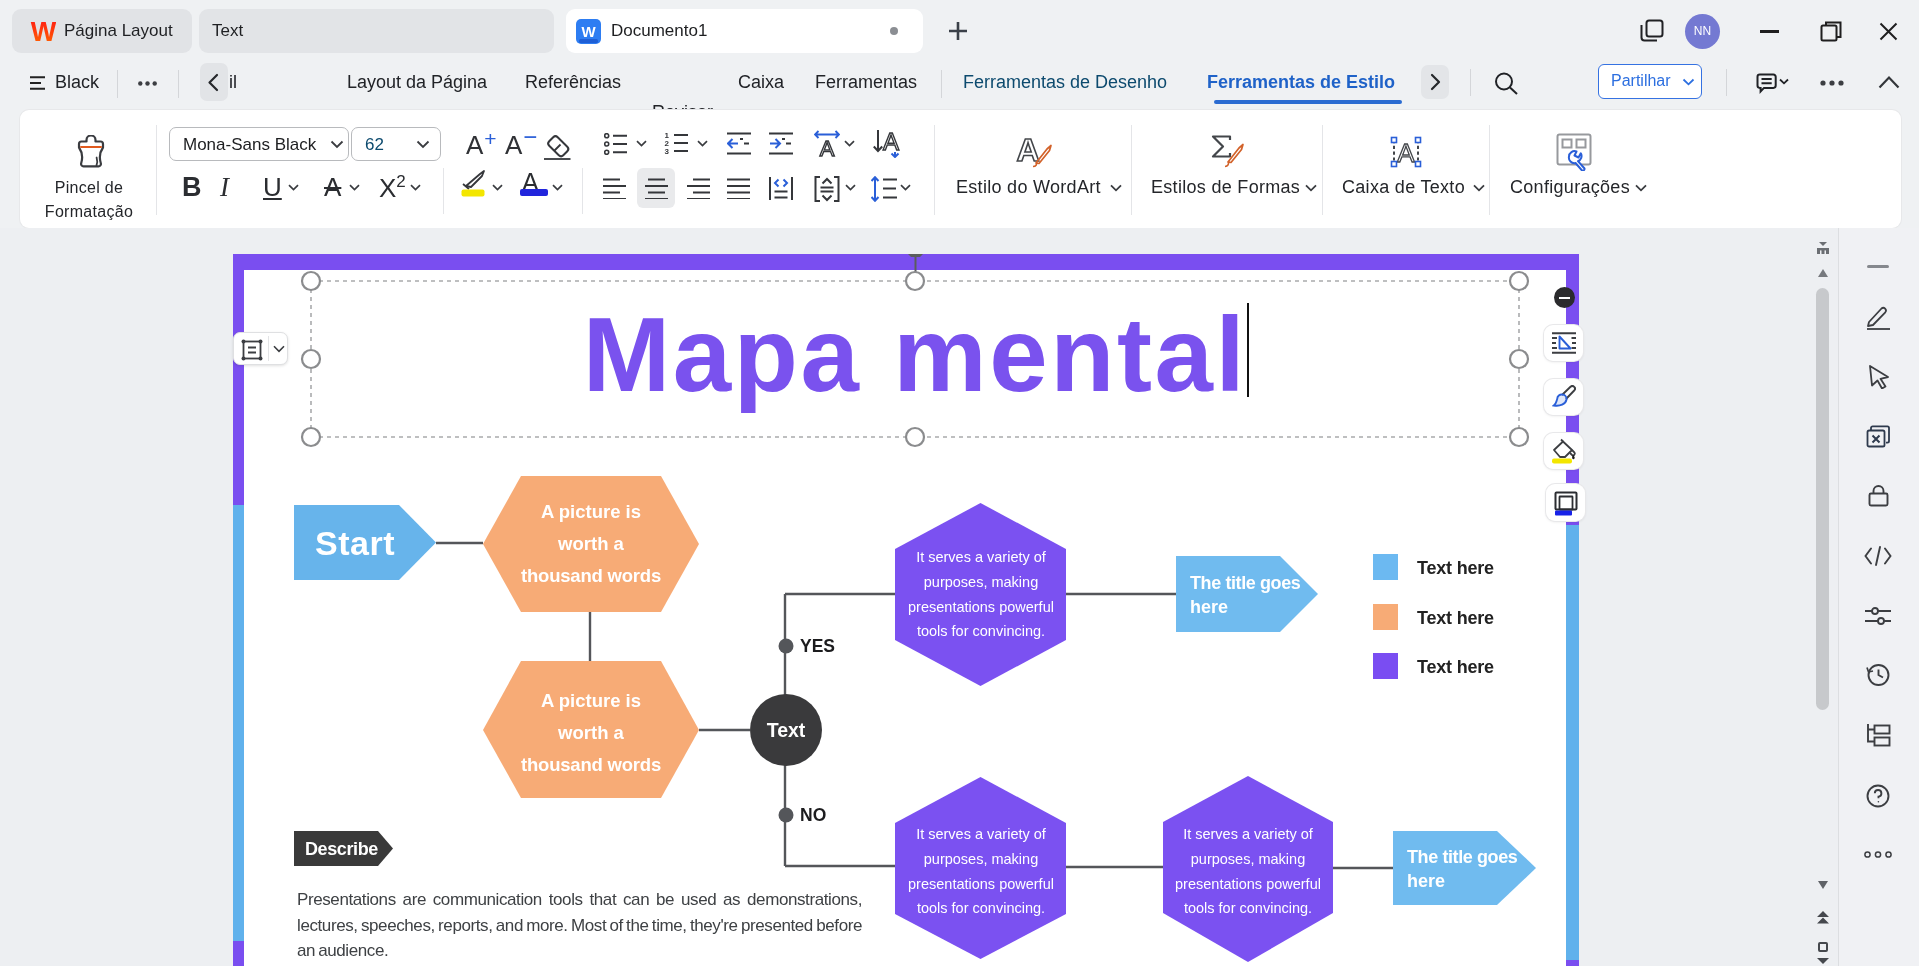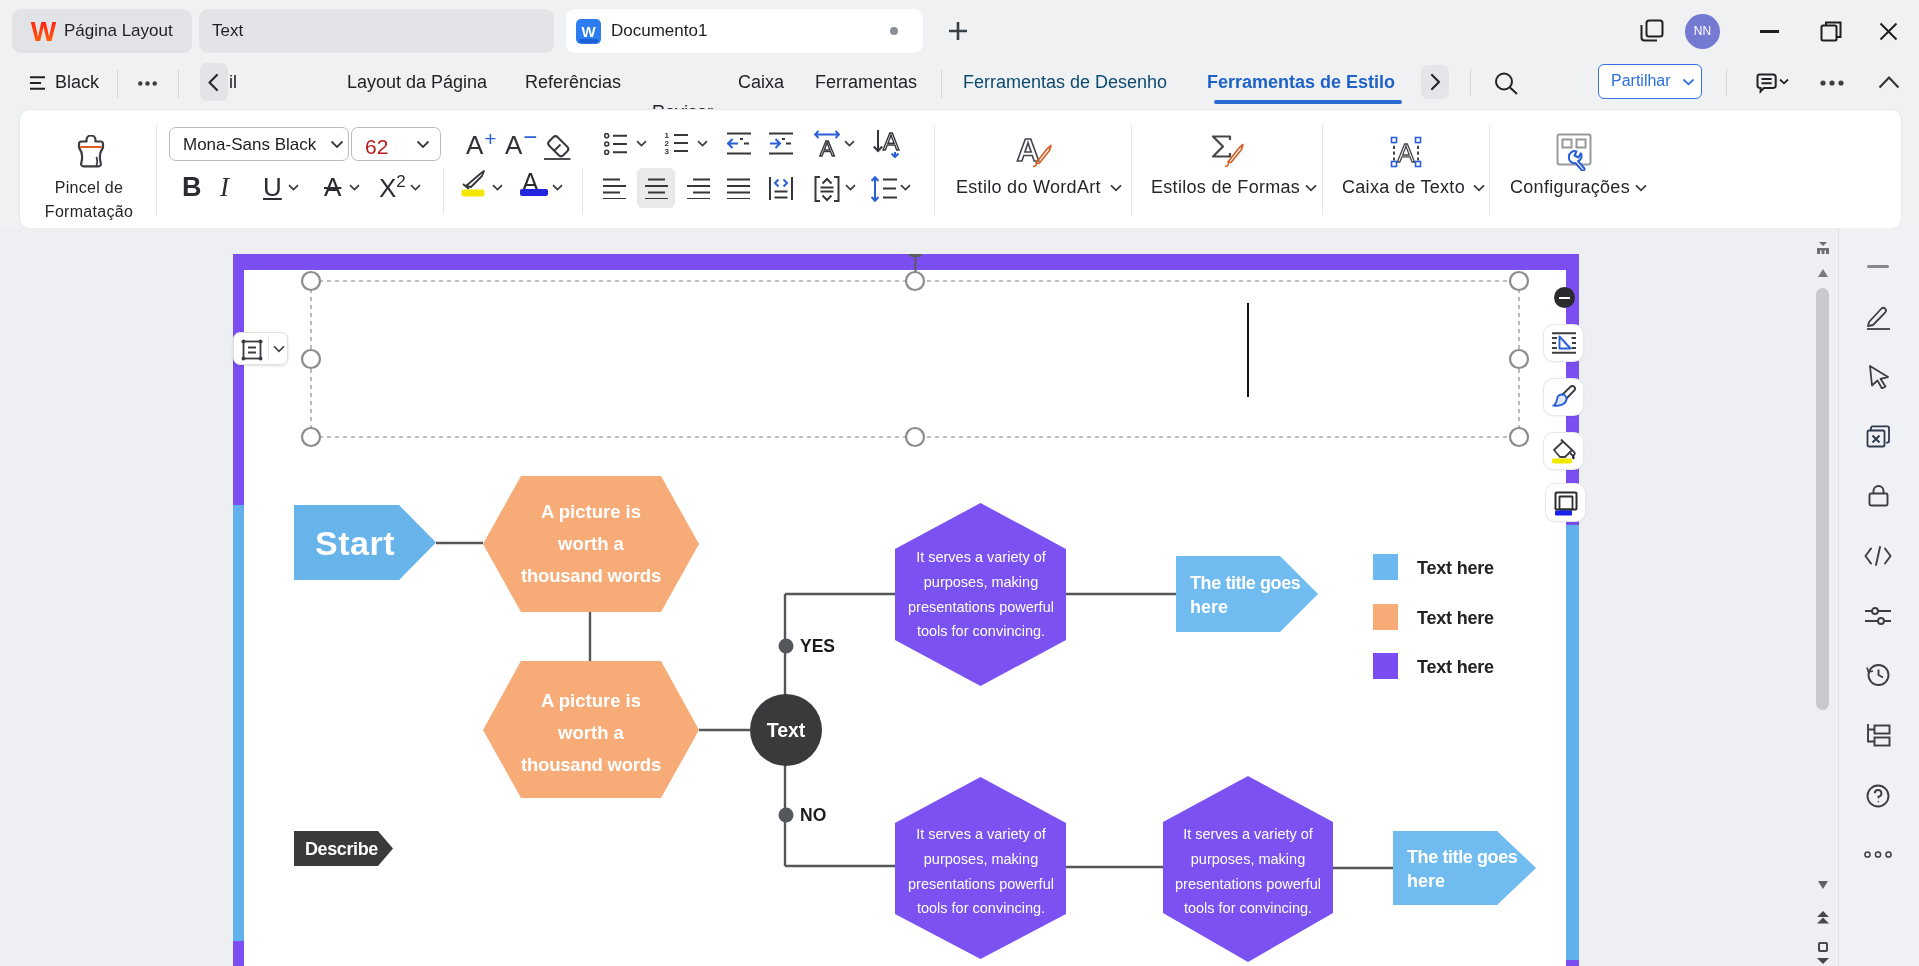--- a/index.html
+++ b/index.html
@@ -153,21 +153,21 @@
 <div class="rsep" style="left:156px;"></div>
 
 <div class="abs" style="left:169px; top:127px; width:180px; height:34px; border:1px solid #b8babd; border-radius:7px;"></div>
 <div class="abs" style="left:183px; top:135px; font-size:17px; color:#1d1e20;">Mona-Sans Black</div>
 <div class="abs" style="left:330px; top:140px;">
       <svg width="14" height="9" viewBox="0 0 14 9">
         <path d="M1.5 1.5 L7 7 L12.5 1.5" stroke="#3a3c40" stroke-width="1.8" fill="none"></path>
       </svg>
     </div>
 <div class="abs" style="left:351px; top:127px; width:90px; height:34px; border:1px solid #b8babd; border-radius:7px;"></div>
-<div class="abs" style="left:365px; top:135px; font-size:21px; color:#b91c1c;">62</div>
+<div class="abs" style="left:365px; top:135px; font-size:17px; color:#0c4a6e;">62</div>
 <div class="abs" style="left:416px; top:140px;">
       <svg width="14" height="9" viewBox="0 0 14 9">
         <path d="M1.5 1.5 L7 7 L12.5 1.5" stroke="#3a3c40" stroke-width="1.8" fill="none"></path>
       </svg>
     </div>
 
 <div class="abs" style="left:466px; top:130px; font-size:26px; color:#303236;">A<span style="font-size:21px; color:#2a5fd8; position:relative; top:-8px; left:1px;">+</span></div>
 <div class="abs" style="left:505px; top:130px; font-size:26px; color:#303236;">A<span style="font-size:24px; color:#2a5fd8; position:relative; top:-9px; left:1px;">−</span></div>
 <div class="abs" style="left:541px; top:133px;">
 <svg width="31" height="27" viewBox="0 0 31 27" fill="none" stroke="#35373b" stroke-width="2">
@@ -406,20 +406,21 @@
   <div class="abs" id="page" style="left:233px; top:26px; width:1346px; height:712px; background:#ffffff;">
 
     <div class="abs" style="left:0; top:0; width:1346px; height:16px; background:#7a4ef0;"></div>
     <div class="abs" style="left:0; top:16px; width:11px; height:235px; background:#7a4ef0;"></div>
     <div class="abs" style="left:0; top:251px; width:11px; height:436px; background:#60b1ec;"></div>
     <div class="abs" style="left:0; top:687px; width:11px; height:25px; background:#7a4ef0;"></div>
     <div class="abs" style="left:1333px; top:16px; width:13px; height:255px; background:#7a4ef0;"></div>
     <div class="abs" style="left:1333px; top:271px; width:13px; height:435px; background:#60b1ec;"></div>
     <div class="abs" style="left:1333px; top:706px; width:13px; height:6px; background:#7a4ef0;"></div>
 
+    <div class="abs" style="left:78px; top:41px; width:1208px; text-align:center; font-size:105px; font-weight:bold; color:#7a52ee; letter-spacing:2.6px; line-height:120px; white-space:nowrap;">Mapa mental</div>
     <div class="abs" style="left:1014px; top:49px; width:2px; height:94px; background:#111;"></div>
 
     <svg class="abs" style="left:0; top:0;" width="1346" height="712" viewBox="0 0 1346 712" fill="none">
       <g stroke="#a9aaac" stroke-width="1.6" stroke-dasharray="4 4">
         <path d="M78 27 H1286 M78 183 H1286 M78 27 V183 M1286 27 V183"></path>
       </g>
       <path d="M673 -2 L692 -2 L687 3 L678 3 Z" fill="#5a5c5e"></path>
       <path d="M682.5 2 V22" stroke="#5a5c5e" stroke-width="2"></path>
       <g fill="#ffffff" stroke="#8b8c8e" stroke-width="2.2">
         <circle cx="78" cy="27" r="9"></circle>
@@ -500,20 +501,25 @@
       <g font-size="18" font-weight="bold" fill="#222" letter-spacing="-0.2">
         <text x="1184" y="320">Text here</text>
         <text x="1184" y="370">Text here</text>
         <text x="1184" y="419">Text here</text>
       </g>
 
       <path d="M61 577 H145 L160 594.5 L145 612 H61 Z" fill="#3a3a3a"></path>
       <text x="72" y="601" font-size="18" font-weight="bold" fill="#fff" letter-spacing="-0.4">Describe</text>
     </svg>
 
+    <div class="abs" style="left:64px; top:633px; width:565px; font-size:17px; letter-spacing:-0.4px; word-spacing:-1.3px; line-height:25.5px; color:#3e4144;">
+      <div style="text-align:justify; text-align-last:justify;">Presentations are communication tools that can be used as demonstrations,</div>
+      <div style="text-align:justify; text-align-last:justify;">lectures, speeches, reports, and more. Most of the time, they're presented before</div>
+      <div>an audience.</div>
+    </div>
 
     <div class="abs" style="left:0px; top:78px; width:55px; height:33px; background:#fff; border:1px solid #dfe0e2; border-radius:7px; box-shadow:0 1px 3px rgba(0,0,0,0.12);"></div>
     <div class="abs" style="left:7px; top:84px;">
       <svg width="24" height="24" viewBox="0 0 24 24" fill="none">
         <rect x="3.5" y="3.5" width="17" height="17" stroke="#3c3e42" stroke-width="1.8"></rect>
         <path d="M8 9.5 H16 M8 14.5 H16" stroke="#3c3e42" stroke-width="1.8"></path>
         <circle cx="3.5" cy="3.5" r="2" fill="#3c3e42"></circle>
           <circle cx="20.5" cy="3.5" r="2" fill="#3c3e42"></circle>
         <circle cx="3.5" cy="20.5" r="2" fill="#3c3e42"></circle>
           <circle cx="20.5" cy="20.5" r="2" fill="#3c3e42"></circle>

